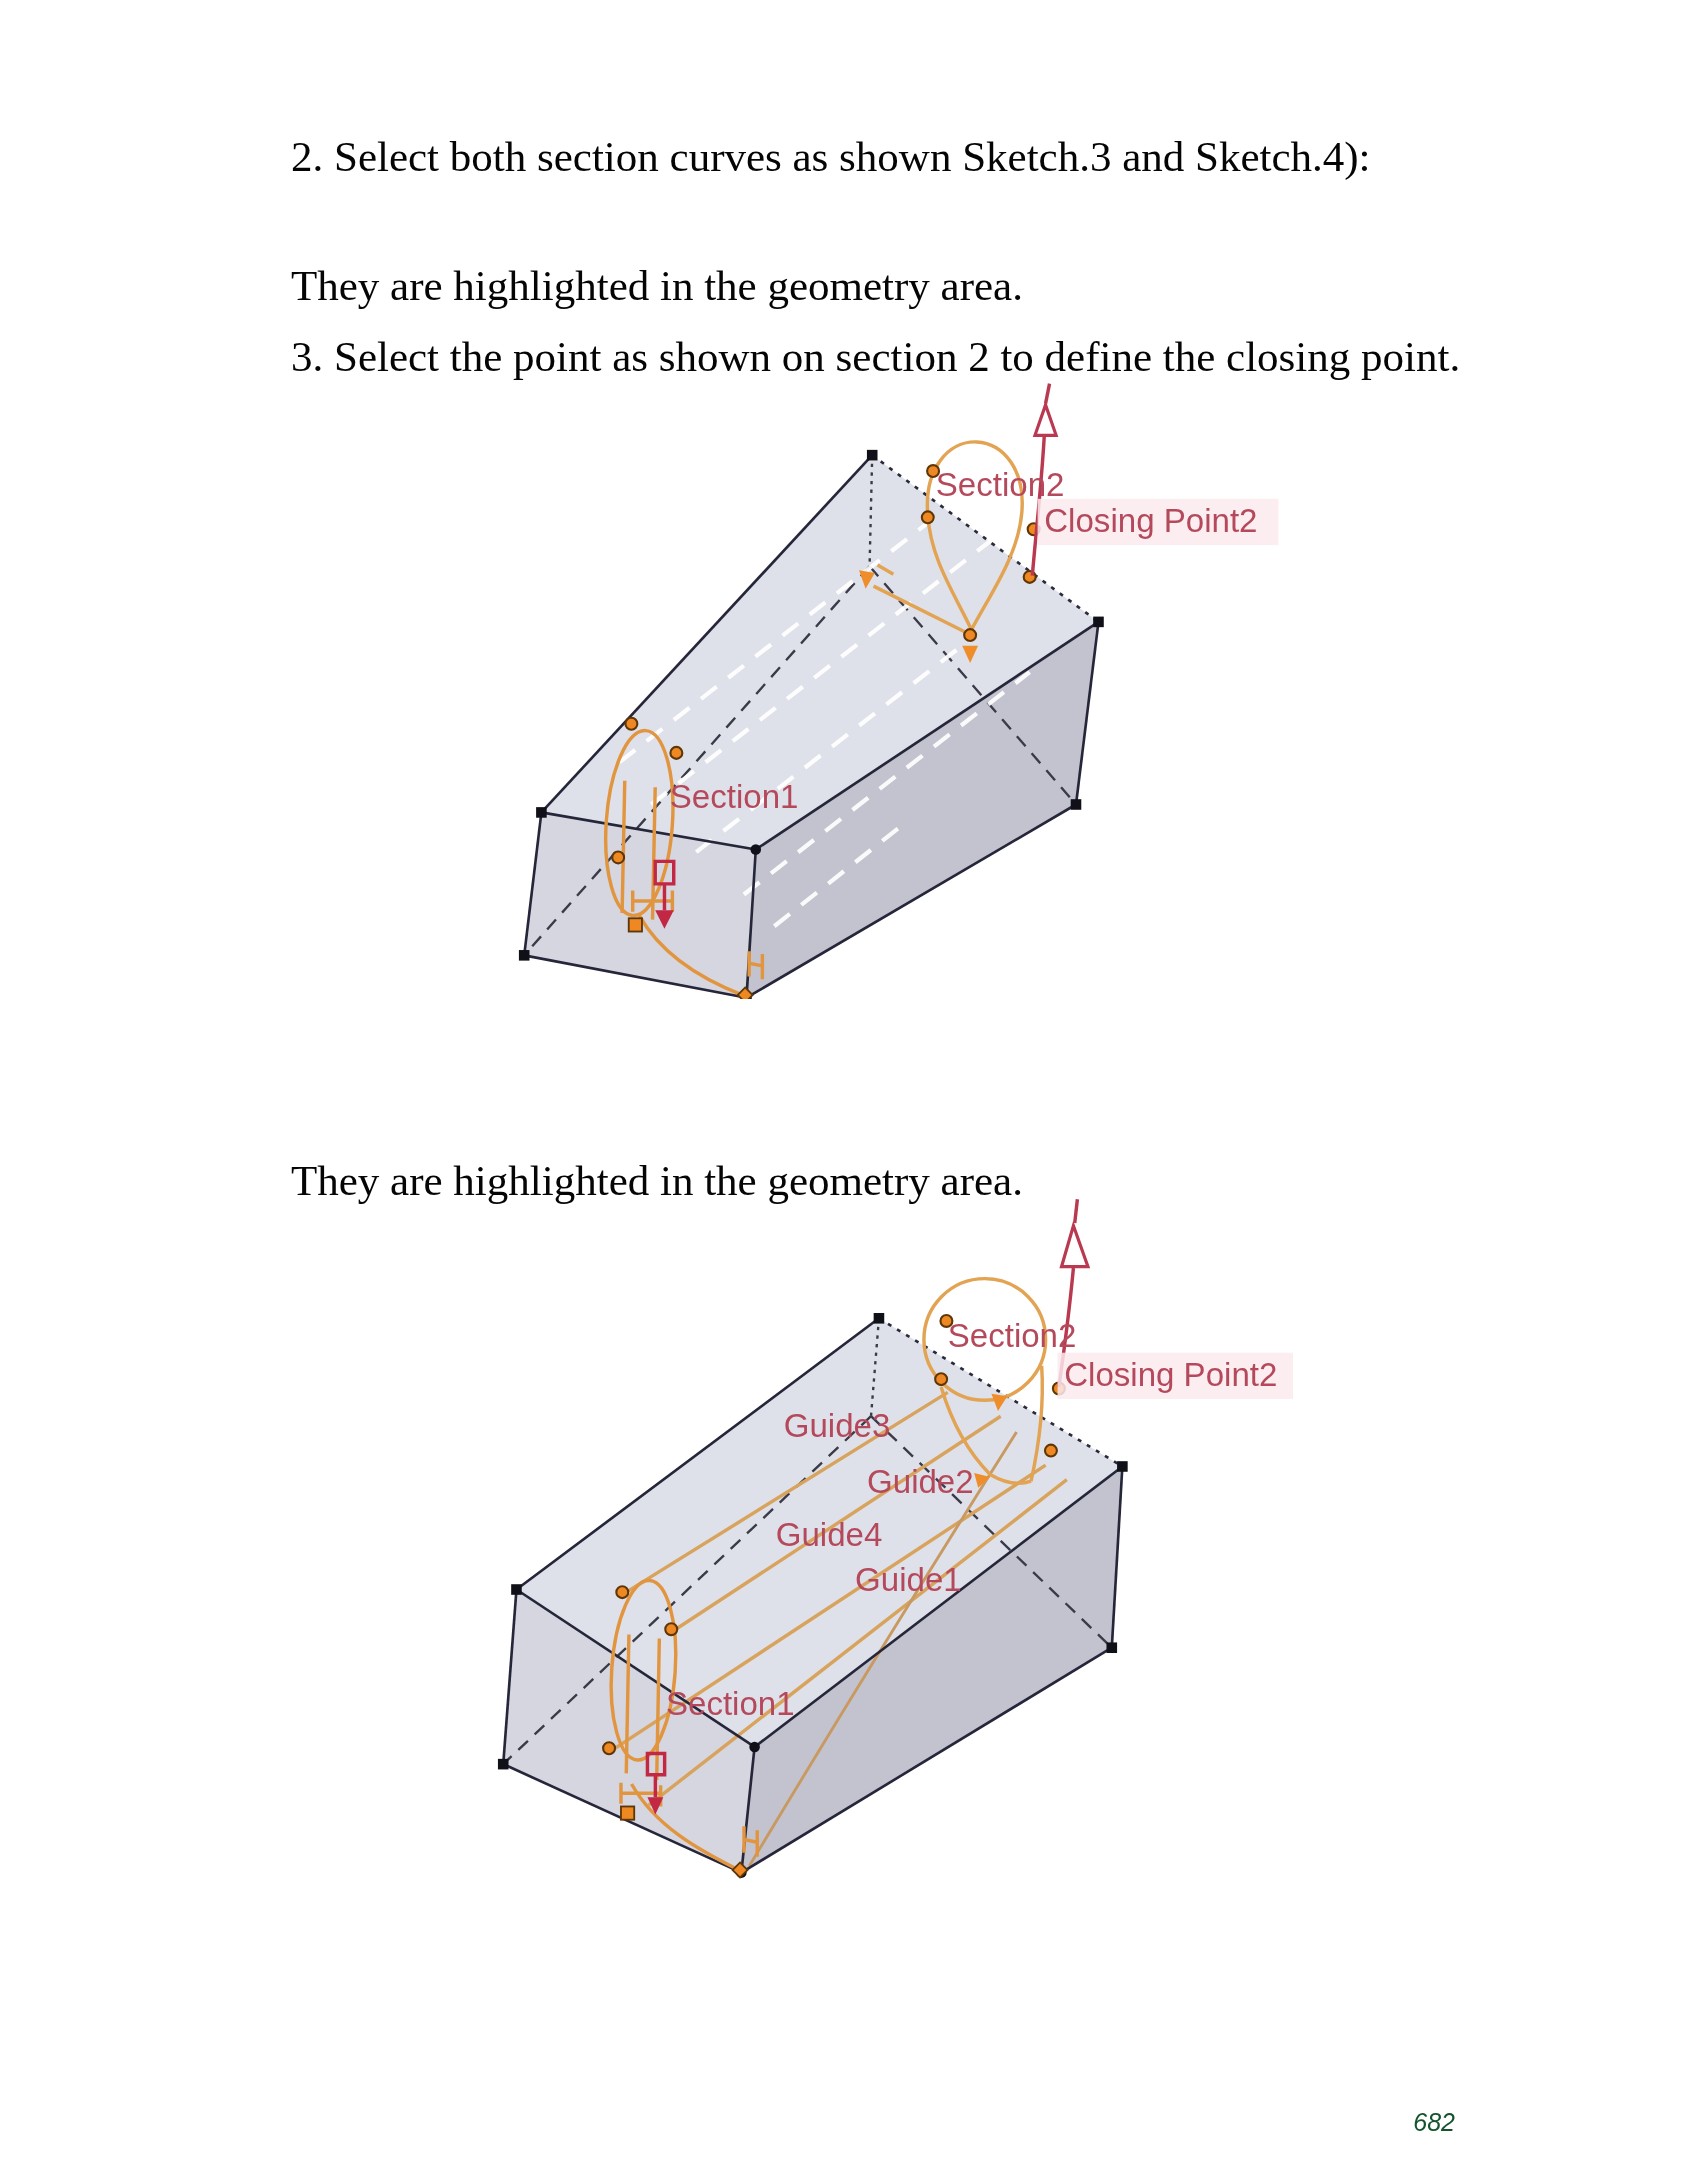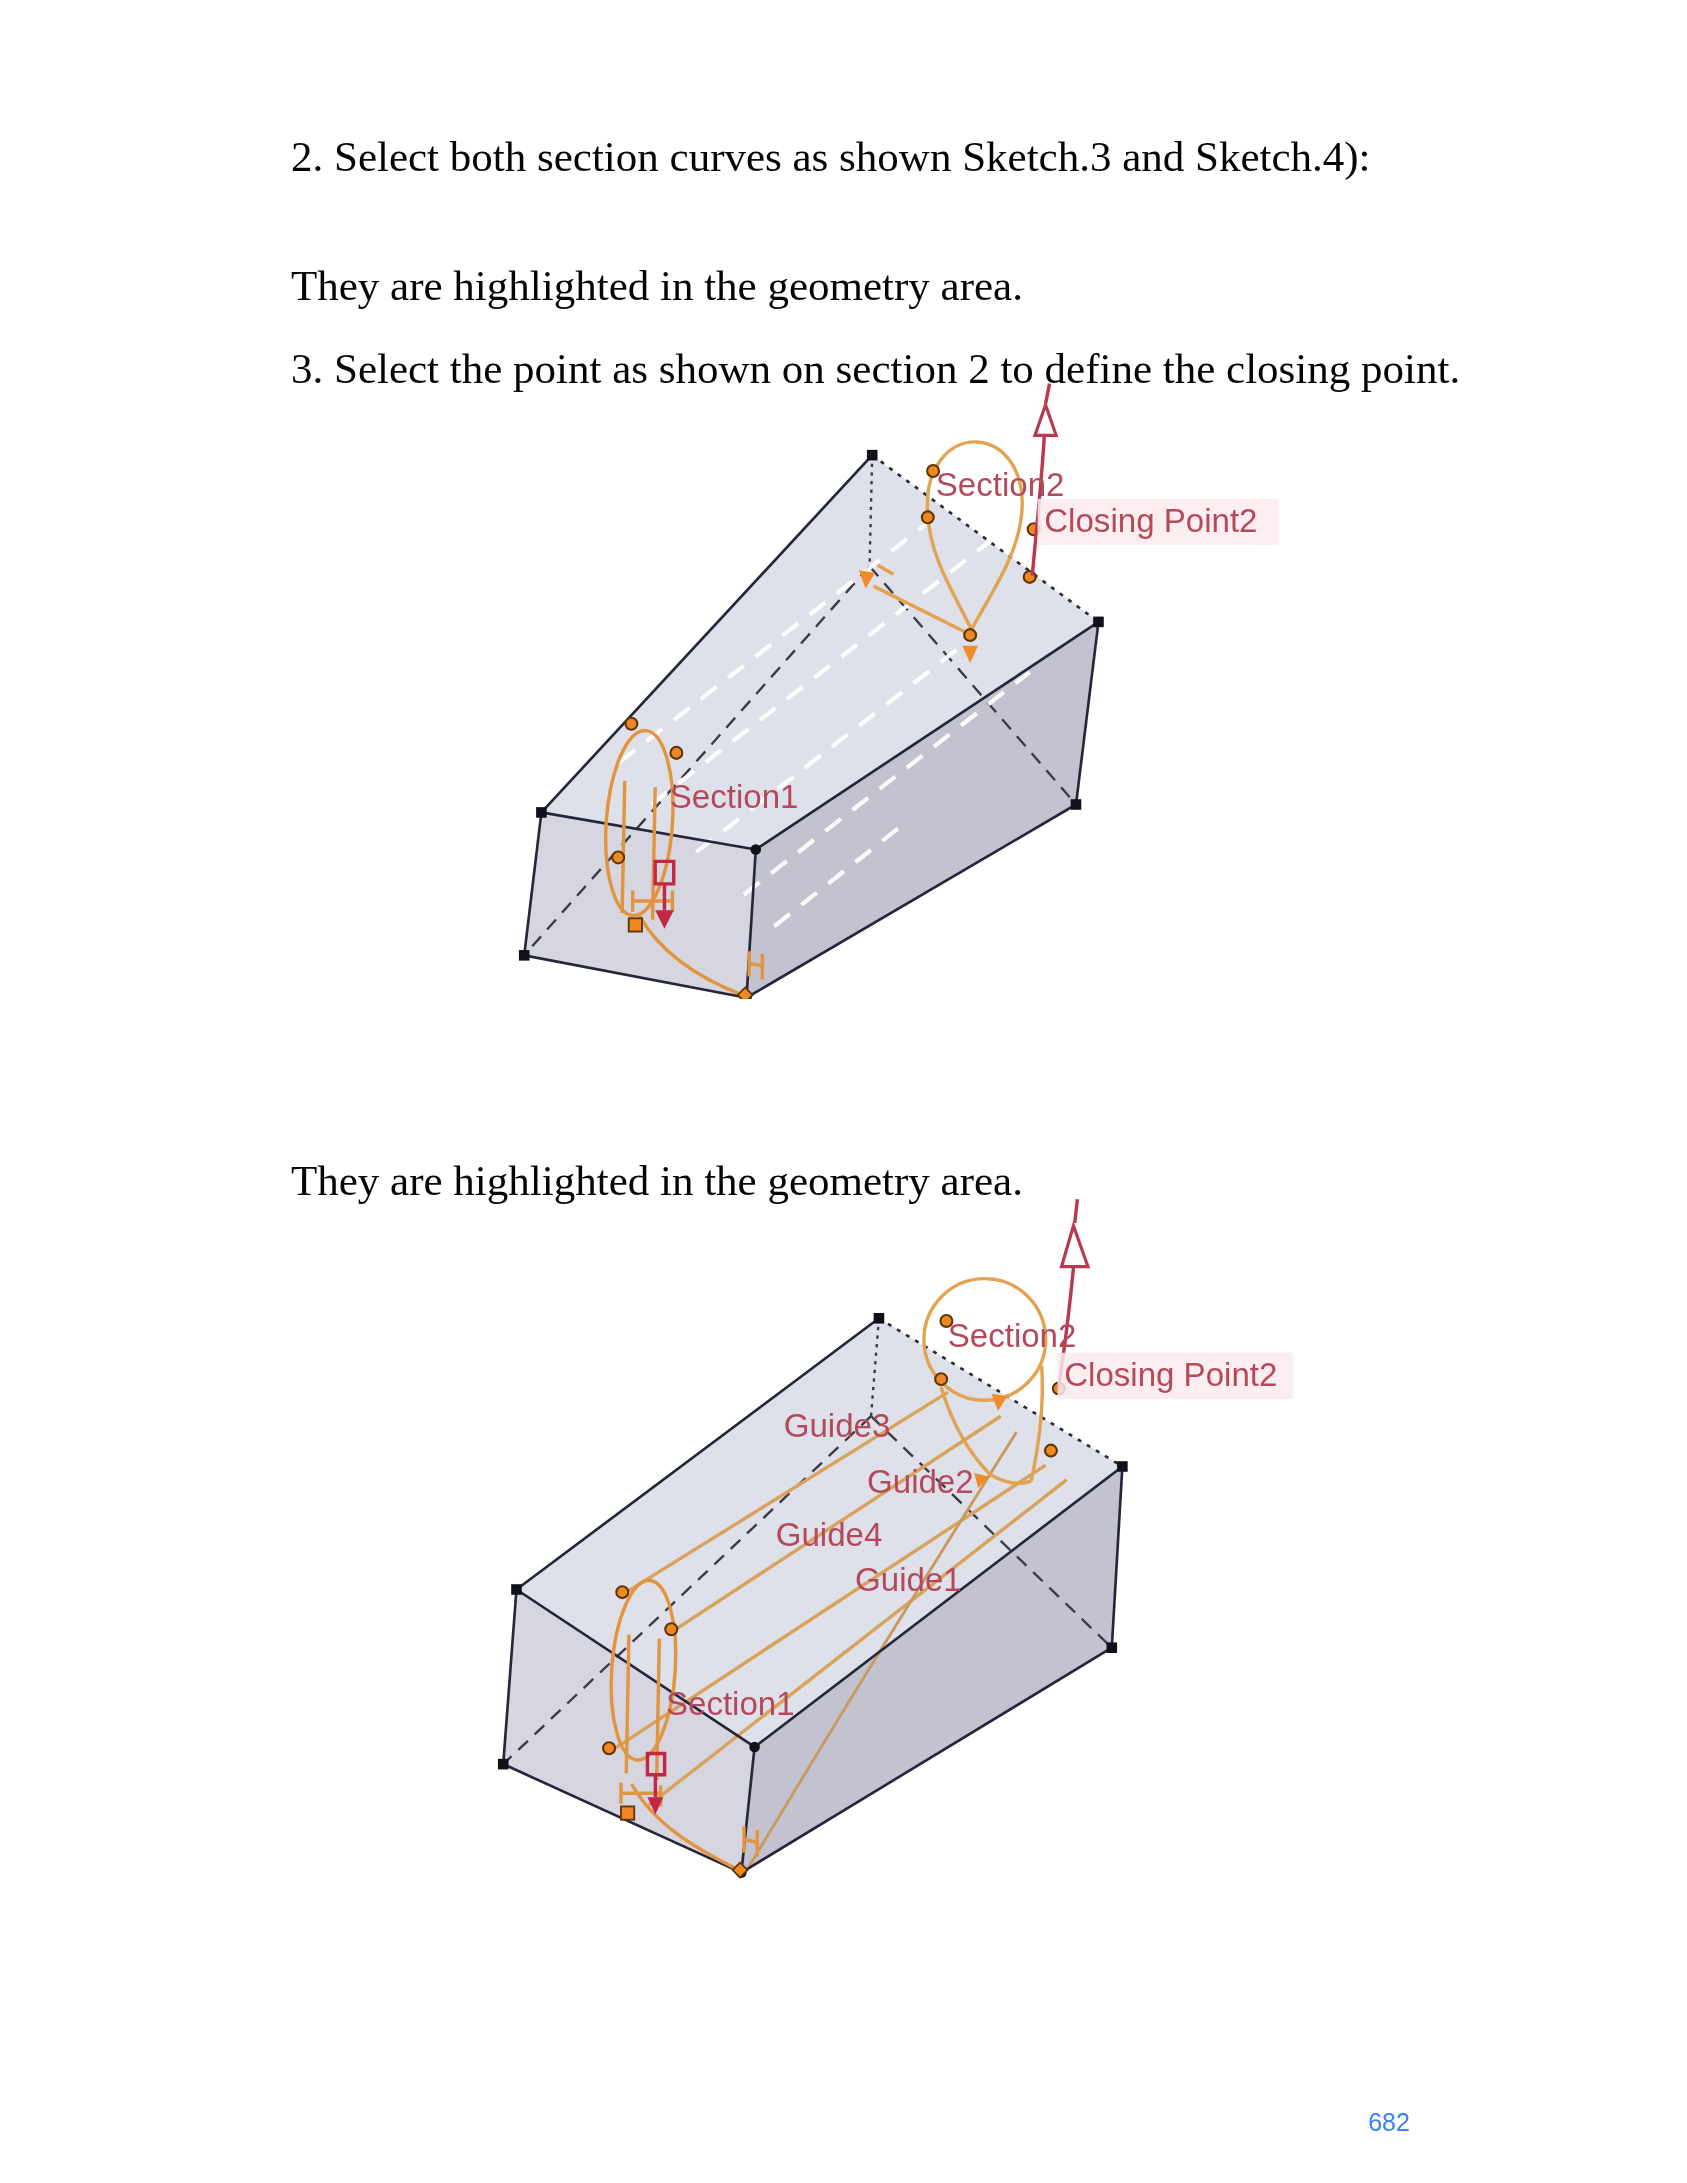--- a/index.html
+++ b/index.html
@@ -6,22 +6,22 @@
   .page{
     position:relative;width:1687px;height:2183px;background:#ffffff;
     font-family:"Liberation Serif", serif;color:#000;overflow:hidden;
   }
   .para{
     position:absolute;left:291px;font-size:43px;line-height:40px;
     white-space:nowrap;color:#050505;
   }
   .fig{position:absolute;}
   .pageno{
-    position:absolute;left:1323px;top:2108px;width:132px;text-align:center;
-    font-family:"Liberation Sans", sans-serif;font-size:25px;color:#3b82f6;
+    position:absolute;left:1323px;top:2108px;width:132px;text-align:right;
+    font-family:"Liberation Sans", sans-serif;font-size:25px;color:#14532d;font-style:italic;
   }
   svg text{
     font-family:"Liberation Sans", sans-serif;font-size:25px;fill:#b5495c;
   }
   .edge{stroke:#26263a;stroke-width:2;fill:none;}
   .edge-dot{stroke:#2a2a3a;stroke-width:2;fill:none;stroke-dasharray:3 5;}
   .edge-hid{stroke:#3a3a48;stroke-width:1.8;fill:none;stroke-dasharray:10 7;}
   .edge-hidv{stroke:#3a3a48;stroke-width:1.8;fill:none;stroke-dasharray:2.5 4;}
   .whitedash{stroke:#ffffff;stroke-width:3.2;fill:none;stroke-dasharray:15 11;opacity:.92;}
   .ocurve{stroke:#e2953f;stroke-width:2.6;fill:none;}
@@ -38,21 +38,21 @@
   .vertex{fill:#101018;}
   .pinkband{fill:#fbeaed;opacity:.85;}
 </style>
 </head>
 <body>
 
 <div class="page">
 
   <p class="para" style="top:94px;">2. Select both section curves as shown Sketch.3 and Sketch.4):</p>
   <p class="para" style="top:223px;">They are highlighted in the geometry area.</p>
-  <p class="para" style="top:306px;">3. Select the point as shown on section 2 to define the closing point.</p>
+  <p class="para" style="top:294px;">3. Select the point as shown on section 2 to define the closing point.</p>
 
   <svg class="fig" style="left:503px;top:344px;" width="794" height="655" viewBox="0 0 600 495">
 
     <g>
       <polygon points="279,84 450,210 191,382 29,354" fill="#dfe1ea"></polygon>
       <polygon points="29,354 191,382 184,494 16,462" fill="#d5d6e0"></polygon>
       <polygon points="450,210 433,348 184,494 191,382" fill="#c2c3cf"></polygon>
     </g>
 
     <g>

